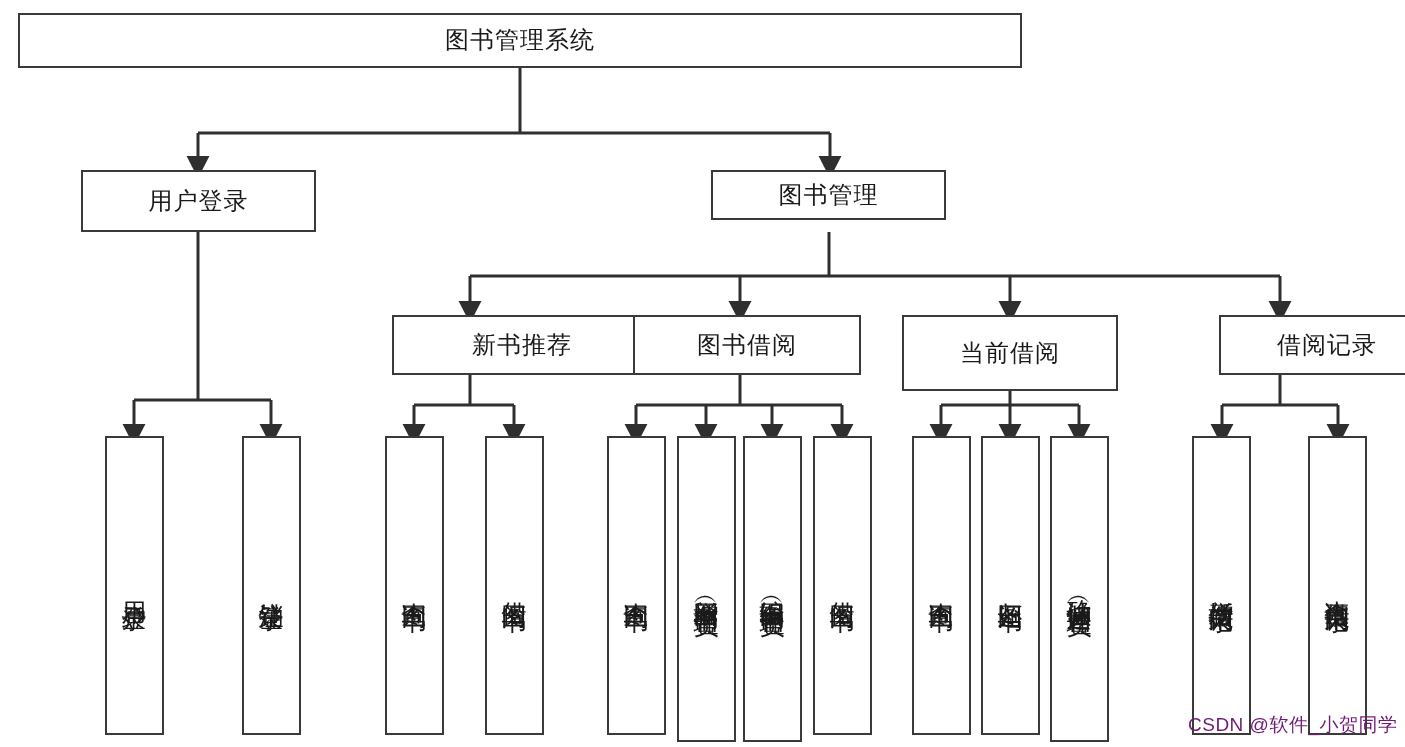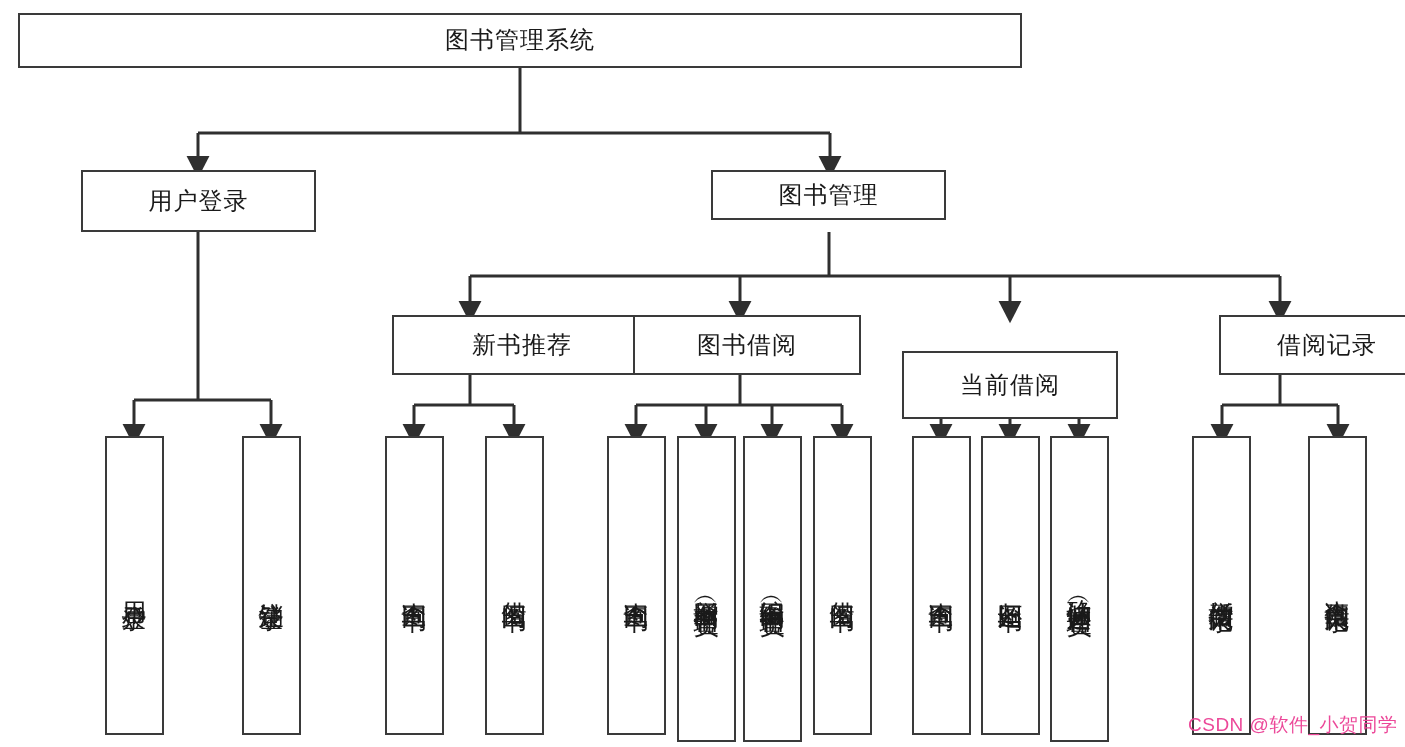--- a/index.html
+++ b/index.html
@@ -42,21 +42,21 @@
     writing-mode:vertical-rl;
     text-orientation:upright;
     white-space:normal;
     text-align:center;
   }
 
   .watermark{
     position:absolute;
     left:1188px;top:712px;
     font-size:19px;
-    color:#ec4899;
+    color:#701a75;
     white-space:nowrap;
     letter-spacing:0.5px;
     font-family:"Liberation Sans","DejaVu Sans",sans-serif;
   }
 </style>
 </head>
 <body>
 
 <div id="stage">
 
@@ -120,21 +120,21 @@
   <div class="node horiz" style="left:711px;top:170px;width:235px;height:50px;">
     <span>图书管理</span>
   </div>
 
   <div class="node horiz" style="left:358px;top:315px;width:260px;height:60px;margin-left:34px;">
     <span>新书推荐</span>
   </div>
   <div class="node horiz" style="left:633px;top:315px;width:228px;height:60px;">
     <span>图书借阅</span>
   </div>
-  <div class="node horiz" style="left:902px;top:315px;width:216px;height:68px;margin-top:36px;">
+  <div class="node horiz" style="left:902px;top:315px;width:216px;height:76px;">
     <span>当前借阅</span>
   </div>
   <div class="node horiz" style="left:1172px;top:315px;width:216px;height:60px;margin-left:47px;">
     <span>借阅记录</span>
   </div>
 
   <div class="node leaf" style="left:105px;top:436px;width:59px;height:299px;">
     <span>用户登录</span>
   </div>
   <div class="node leaf" style="left:242px;top:436px;width:59px;height:299px;">

